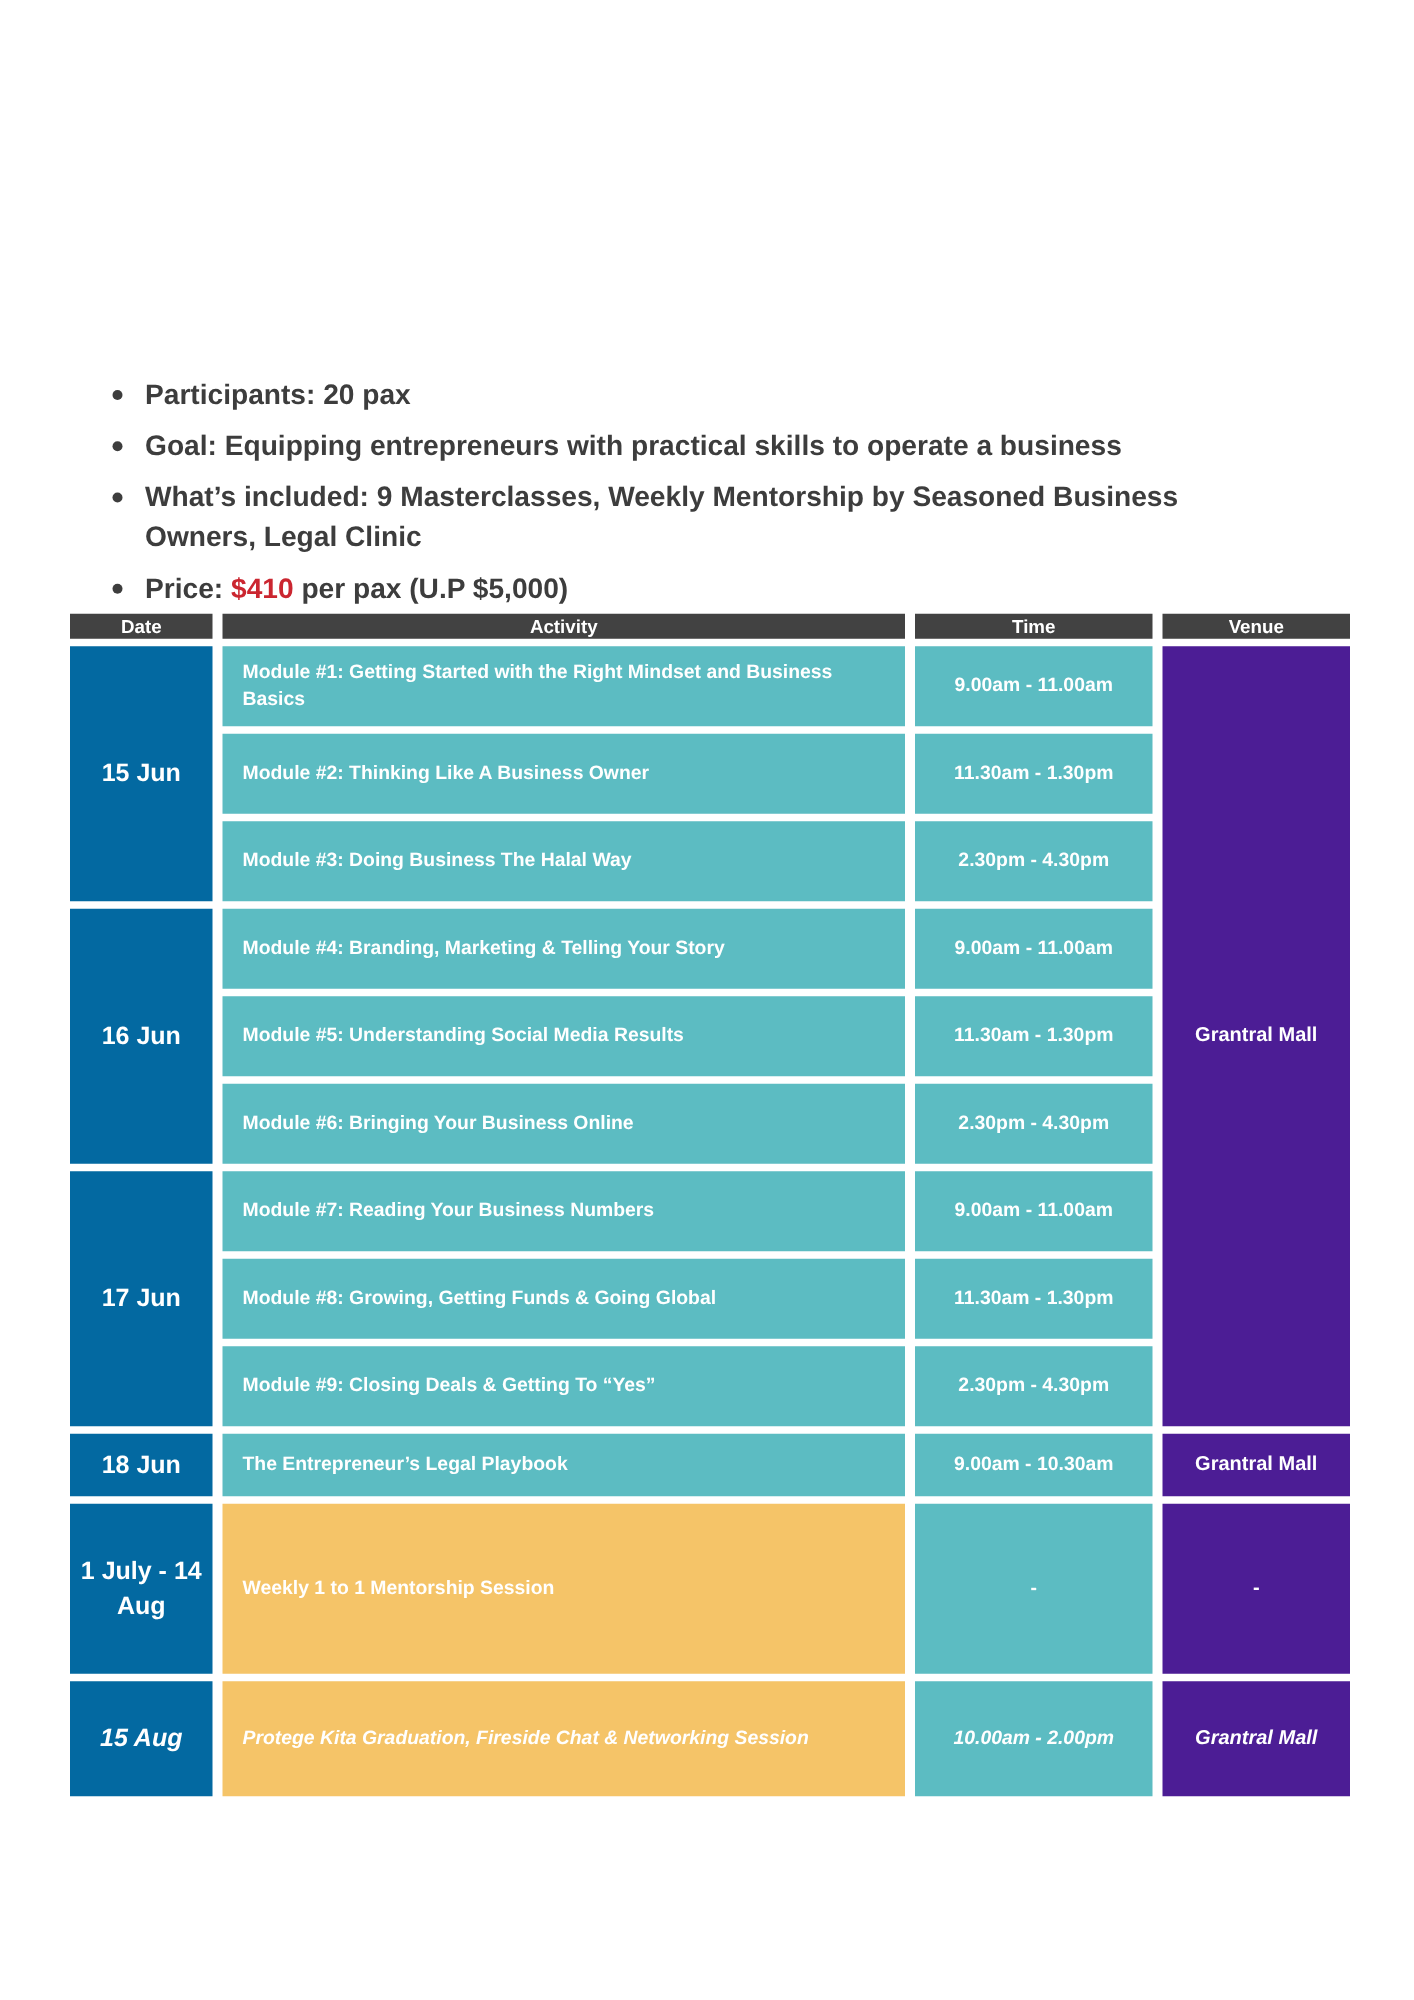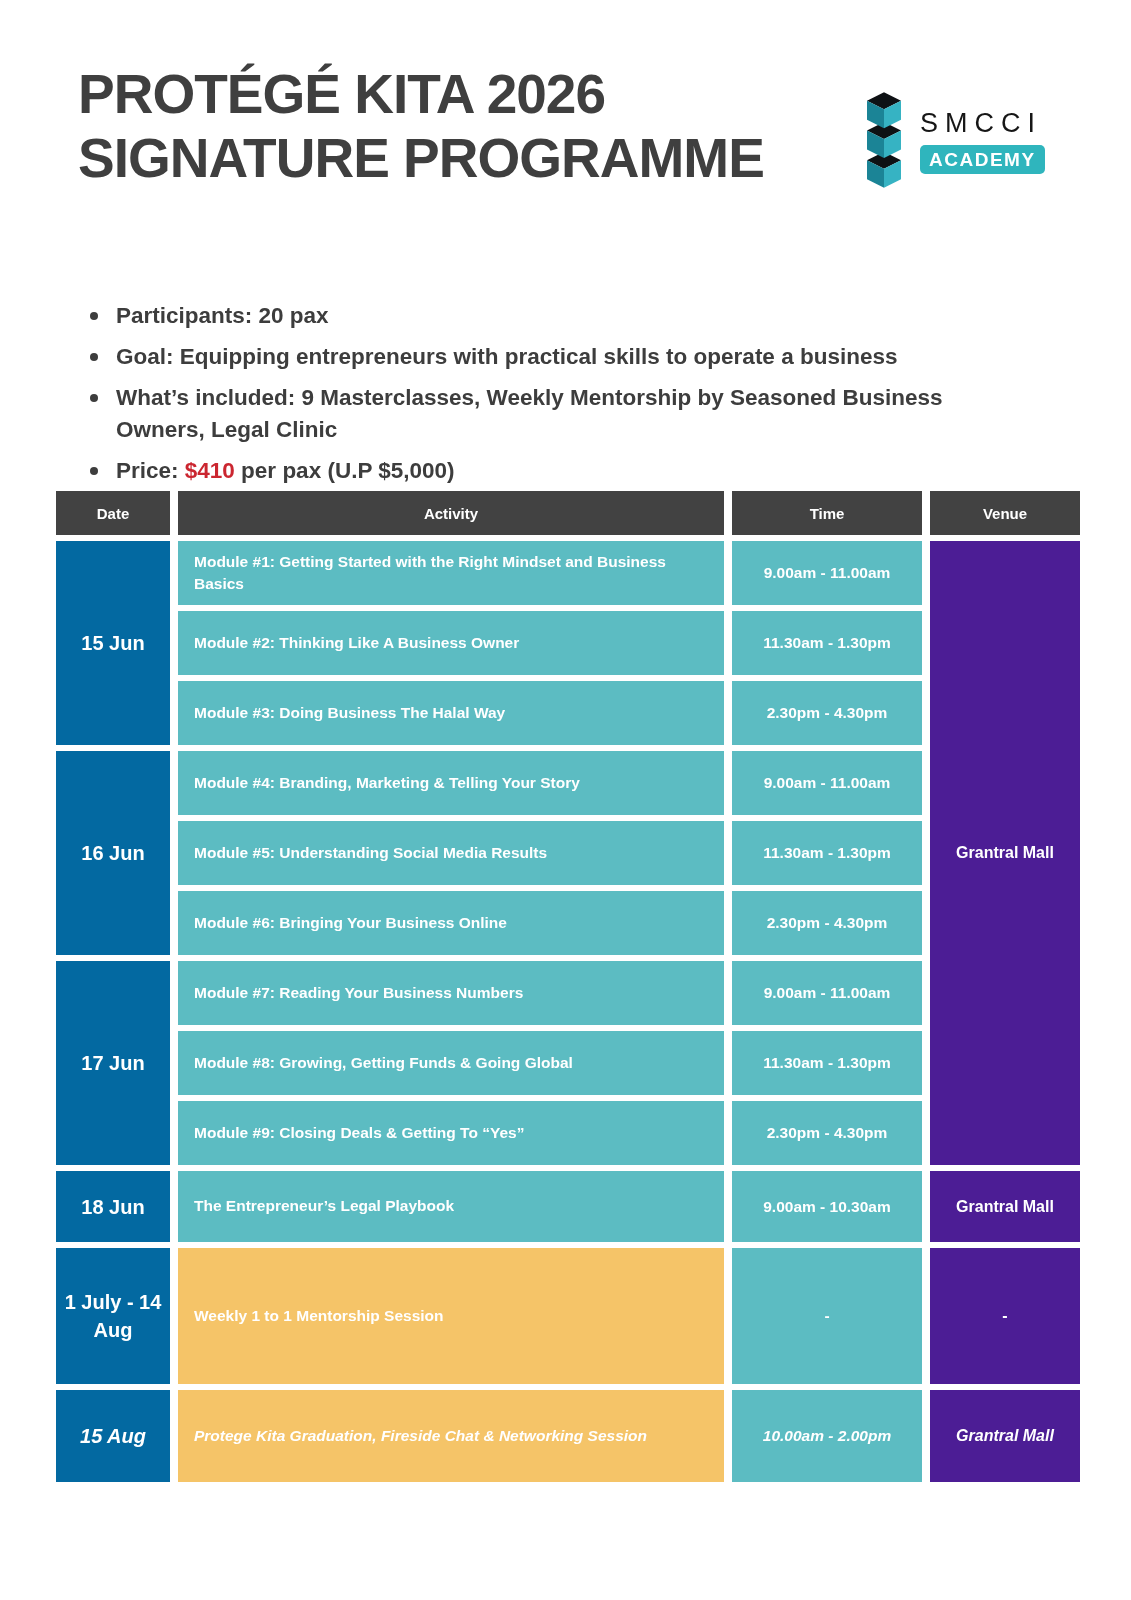--- a/index.html
+++ b/index.html
@@ -30,64 +30,40 @@
 
   
   table.schedule { position:absolute; left:48px; top:485px; width:1040px;
     border-collapse:separate; border-spacing:8px 6px; table-layout:fixed; }
   col.c-date  { width:114px; }
   col.c-act   { width:546px; }
   col.c-time  { width:190px; }
   col.c-venue { width:150px; }
 
   .schedule th { background:#424242; color:#fff; font-size:15px; font-weight:700;
-    height:44px; text-align:center; vertical-align:middle; }
+    height:20px; text-align:center; vertical-align:middle; }
   .schedule td { vertical-align:middle; font-weight:700; color:#fff; }
 
   td.date  { background:#0369a1; font-size:20px; text-align:center; padding:0 8px; line-height:1.4; }
   td.act   { background:#5cbcc2; font-size:15.5px; text-align:left; padding:8px 16px; line-height:1.45; }
   td.time  { background:#5cbcc2; font-size:15.5px; text-align:center; }
   td.venue { background:#4c1d95; font-size:16px; text-align:center; }
   td.orange { background:#f5c468; }
 
   tr.r-mod    td { height:64px; }
-  tr.r-legal  td { height:71px; }
+  tr.r-legal  td { height:50px; }
   tr.r-mentor td { height:136px; }
   tr.r-grad   td { height:92px;font-style:italic; }
 </style>
 </head>
 <body>
 
 <div class="page">
 
-  <div class="title">
-    <div>PROTÉGÉ KITA 2026</div>
-    <div>SIGNATURE PROGRAMME</div>
-  </div>
 
-  <div class="logo">
-    <svg class="logo-cubes" viewBox="0 0 48 96" xmlns="http://www.w3.org/2000/svg">
-
-      <polygon points="24,58 40,66 24,74 8,66" fill="#0e1114"></polygon>
-      <polygon points="8,66 24,74 24,92 8,84" fill="#1b8496"></polygon>
-      <polygon points="24,74 40,66 40,84 24,92" fill="#36b3c3"></polygon>
-
-      <polygon points="24,30 40,38 24,46 8,38" fill="#0e1114"></polygon>
-      <polygon points="8,38 24,46 24,64 8,56" fill="#1b8496"></polygon>
-      <polygon points="24,46 40,38 40,56 24,64" fill="#36b3c3"></polygon>
-
-      <polygon points="24,2 40,10 24,18 8,10" fill="#0e1114"></polygon>
-      <polygon points="8,10 24,18 24,36 8,28" fill="#1b8496"></polygon>
-      <polygon points="24,18 40,10 40,28 24,36" fill="#36b3c3"></polygon>
-    </svg>
-    <div class="logo-text">
-      <span class="logo-org">SMCCI</span>
-      <span class="logo-badge">ACADEMY</span>
-    </div>
-  </div>
 
 
   <ul class="details">
     <li>Participants: 20 pax</li>
     <li>Goal: Equipping entrepreneurs with practical skills to operate a business</li>
     <li>What’s included: 9 Masterclasses, Weekly Mentorship by Seasoned Business Owners, Legal Clinic</li>
     <li><span>Price: </span><span class="price-amount">$410</span><span> per pax (U.P $5,000)</span></li>
   </ul>
 
   <table class="schedule">

